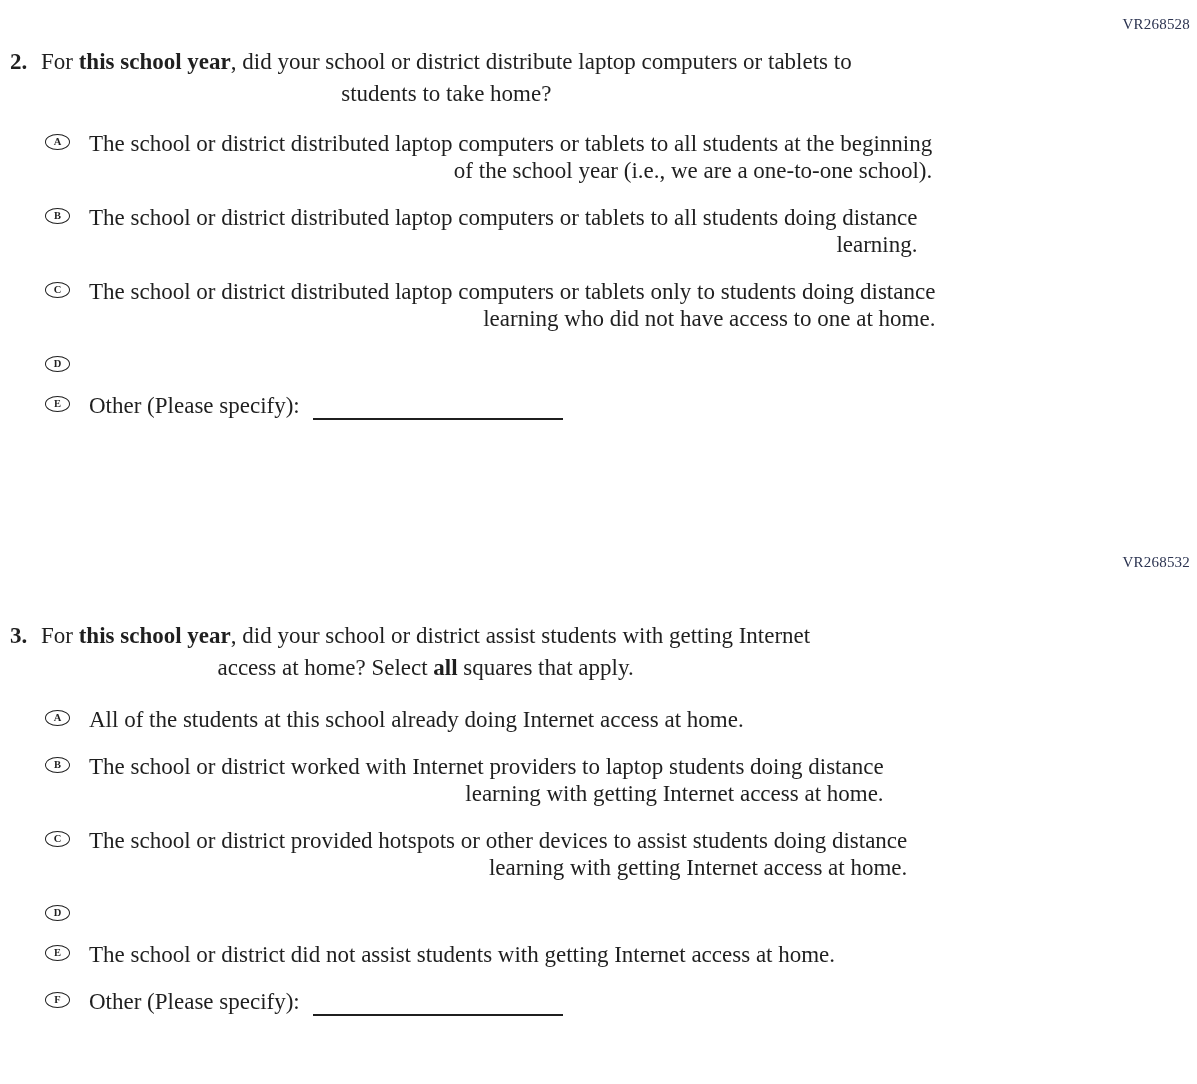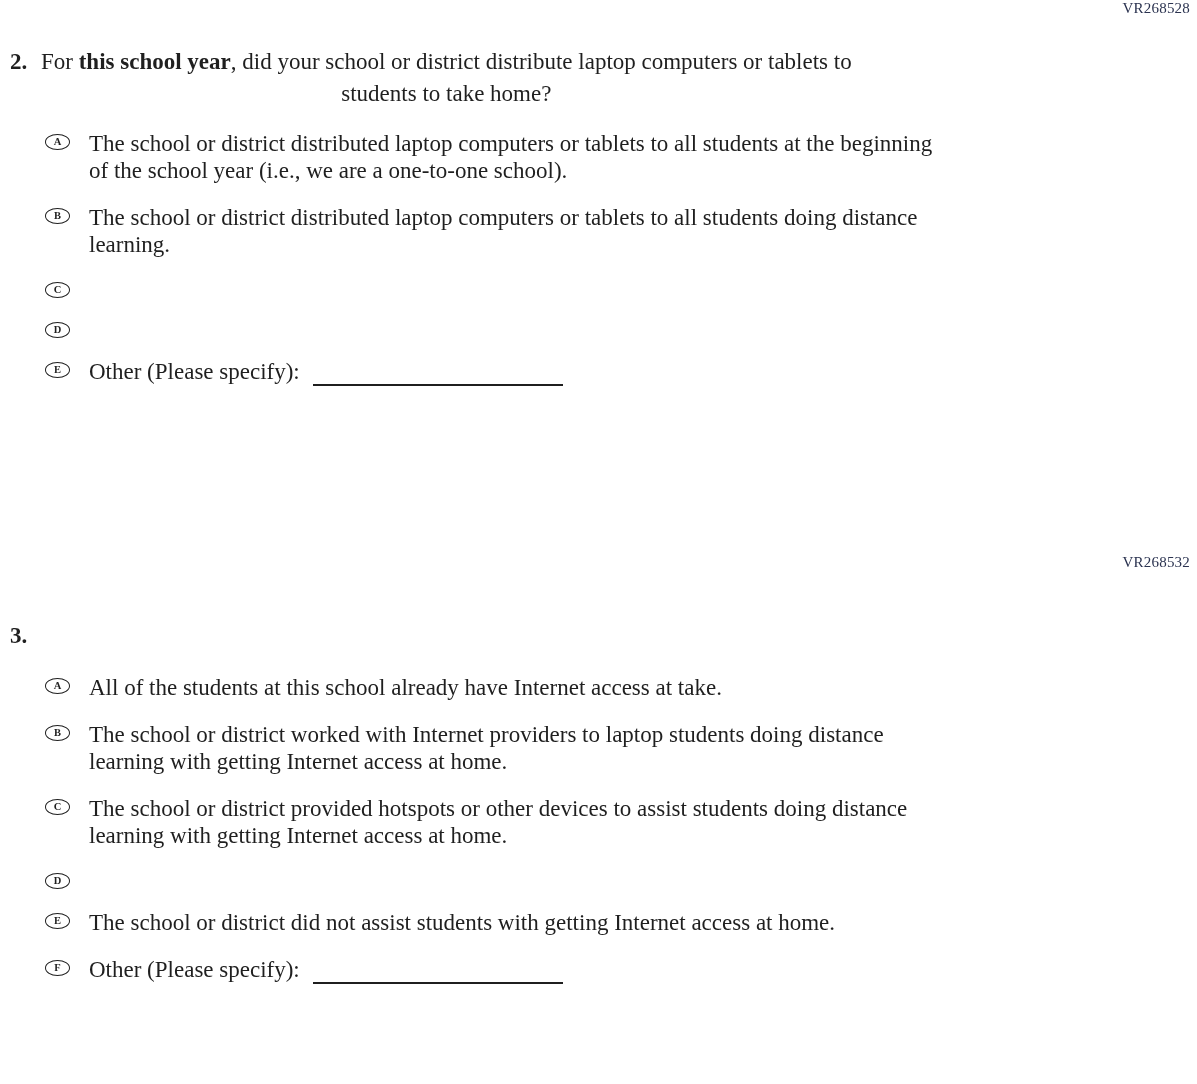--- a/index.html
+++ b/index.html
@@ -2,41 +2,41 @@
 <html><head>
 <meta charset="utf-8">
 <style>
   * { margin:0; padding:0; box-sizing:border-box; }
   html,body { width:1197px; height:1084px; background:#ffffff;
     font-family:"Liberation Serif", serif; color:#1f1f1f; }
   .page { position:relative; width:1197px; height:1084px; overflow:hidden; }
 
   .form-code { position:absolute; right:7px; font-size:15px; letter-spacing:0.2px;
     color:#2b3350; }
-  .code-1 { top:0; }
+  .code-1 { top:16px; }
   .code-2 { top:554px; }
 
   .question { position:absolute; left:10px; width:1180px; }
   .q2 { top:46px; }
   .q3 { top:620px; }
 
   .q-header { display:flex; margin-bottom:20px; }
   .q3 .q-header { margin-bottom:22px; }
   .q-number { flex:0 0 31px; font-weight:bold; font-size:23px; line-height:32px; }
   .q-prompt { white-space:pre-wrap; font-size:23px; line-height:32px;text-align:center; }
   .q-prompt b { font-weight:bold; }
 
   .options { margin-left:35px; }
   .option { display:flex; align-items:flex-start; margin-bottom:20px; }
   .bubble { flex:0 0 auto; display:inline-flex; align-items:center; justify-content:center;
     width:25px; height:16px; border:1.7px solid #1f1f1f; border-radius:50%;
     margin-top:4px; margin-right:19px;
     font-size:10.5px; font-weight:bold; line-height:1; color:#1f1f1f;
     cursor:pointer; }
-  .option-text { white-space:pre-wrap; font-size:23px; line-height:27px; }
+  .option-text { white-space:pre-wrap; font-size:23px; line-height:27px;text-align:right; }
 
   .write-line { display:inline-block; width:250px; height:4px;
     border-bottom:2px solid #1f1f1f; margin-left:13px; vertical-align:-7px; }
 </style>
 </head>
 <body>
 
 <div class="page">
 
   <div class="form-code code-1">VR268528</div>
@@ -53,41 +53,45 @@
         <span class="option-text">The school or district distributed laptop computers or tablets to all students at the beginning
 of the school year (i.e., we are a one-to-one school).</span>
       </div>
       <div class="option">
         <span class="bubble">B</span>
         <span class="option-text">The school or district distributed laptop computers or tablets to all students doing distance
 learning.</span>
       </div>
       <div class="option">
         <span class="bubble">C</span>
+        <span class="option-text">The school or district distributed laptop computers or tablets only to students doing distance
+learning who did not have access to one at home.</span>
       </div>
       <div class="option">
         <span class="bubble">D</span>
       </div>
       <div class="option">
         <span class="bubble">E</span>
         <span class="option-text"><span>Other (Please specify):</span><span class="write-line"></span></span>
       </div>
     </div>
   </div>
 
   <div class="form-code code-2">VR268532</div>
 
   <div class="question q3">
     <div class="q-header">
       <div class="q-number">3.</div>
+      <div class="q-prompt"><span>For </span><b>this school year</b><span>, did your school or district assist students with getting Internet
+access at home? Select </span><b>all</b><span> squares that apply.</span></div>
     </div>
     <div class="options">
       <div class="option">
         <span class="bubble">A</span>
-        <span class="option-text">All of the students at this school already have Internet access at take.</span>
+        <span class="option-text">All of the students at this school already doing Internet access at home.</span>
       </div>
       <div class="option">
         <span class="bubble">B</span>
         <span class="option-text">The school or district worked with Internet providers to laptop students doing distance
 learning with getting Internet access at home.</span>
       </div>
       <div class="option">
         <span class="bubble">C</span>
         <span class="option-text">The school or district provided hotspots or other devices to assist students doing distance
 learning with getting Internet access at home.</span>

